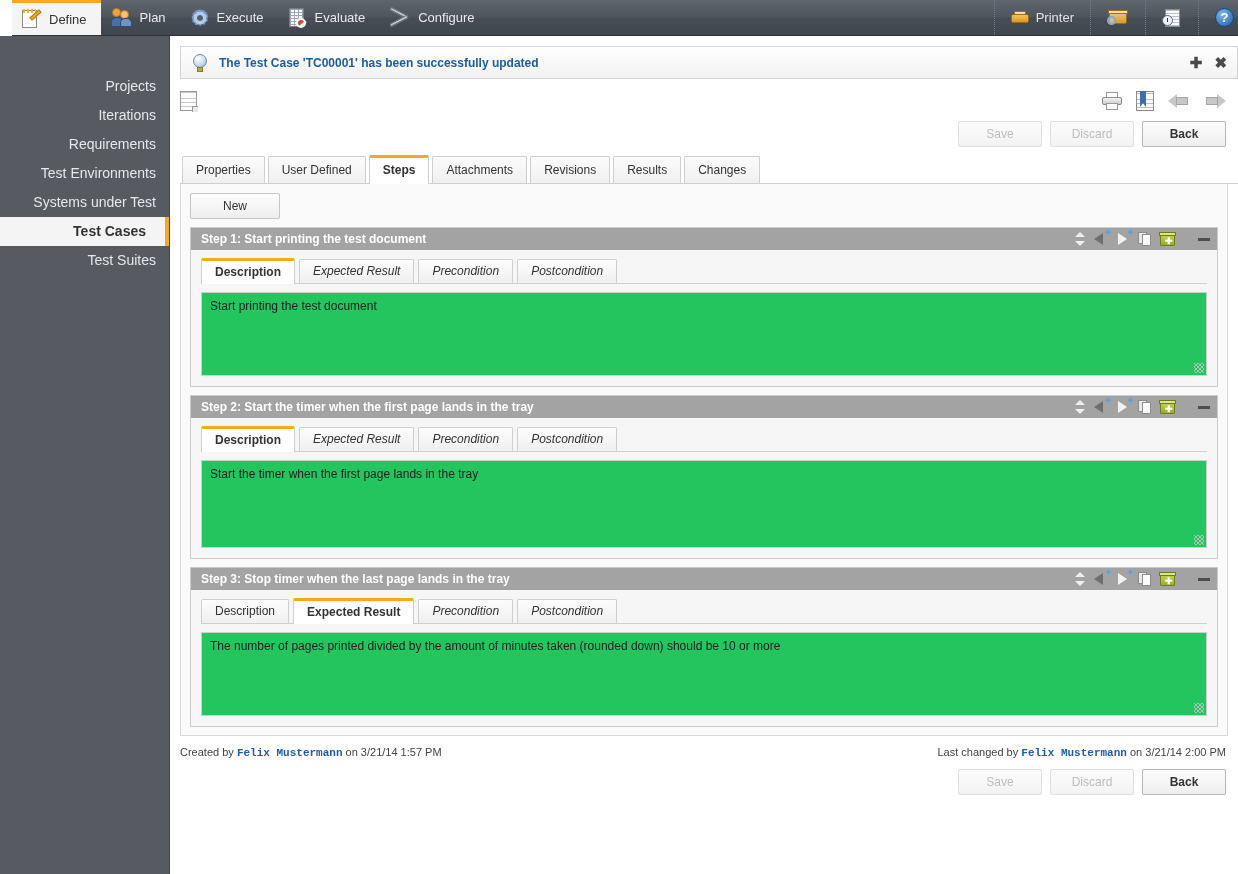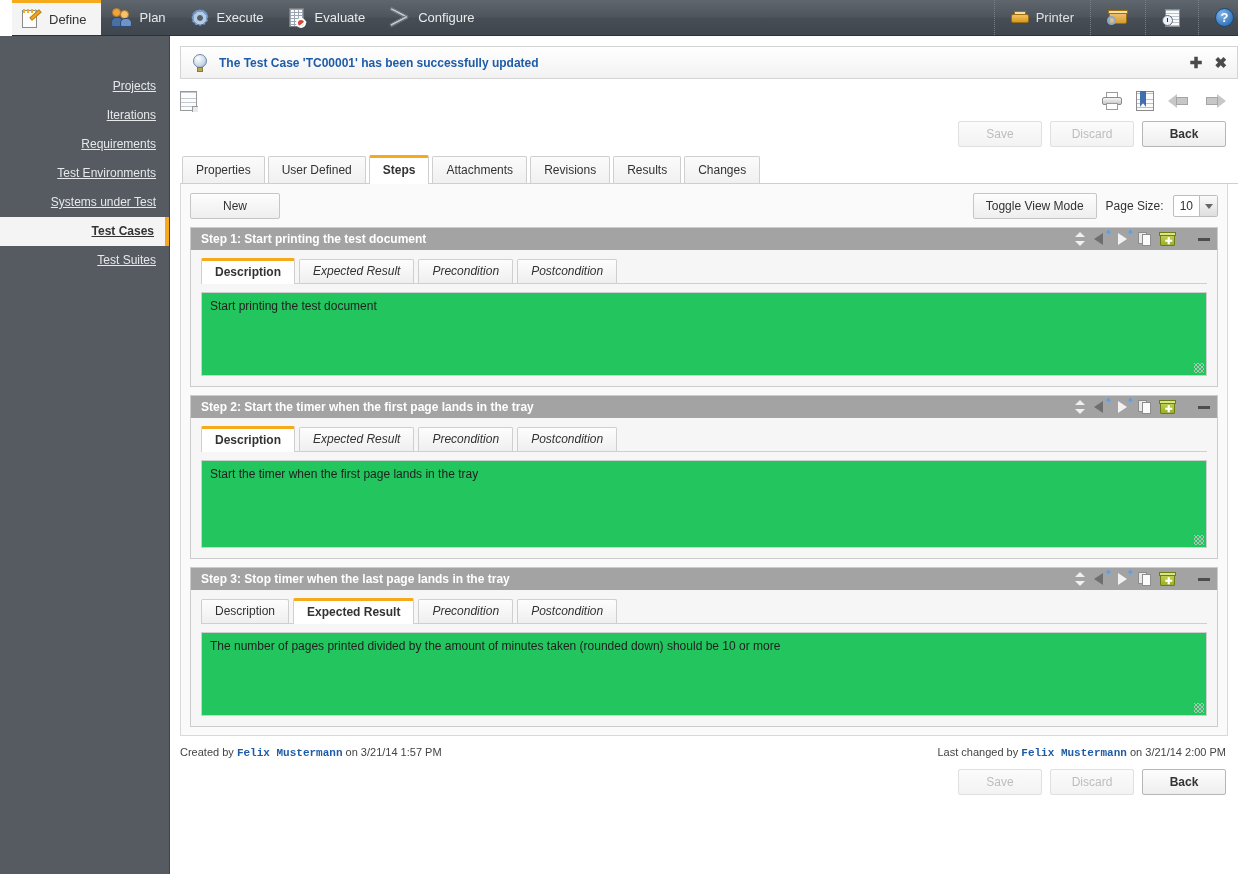--- a/index.html
+++ b/index.html
@@ -113,27 +113,27 @@
      display:flex; align-items:center; justify-content:center; line-height:1; }
 
   
   #sidebar {
     position:absolute; top:36px; left:0; width:170px; bottom:0;
     background:#555b61;
     border-right:1px solid #3f454b;
   }
   .sb-item {
     height:29px; line-height:29px; text-align:right;
-    padding-right:13px; color:#e6e8ea; font-size:12px;
-    cursor:pointer; position:relative;text-decoration:underline;
+    padding-right:13px; color:#e6e8ea; font-size:14px;
+    cursor:pointer; position:relative;
   }
   .sb-item.active {
     background:#f4f4f4; color:#333; font-weight:bold;
     border-right:4px solid #f5a91b;
-    padding-right:11px;
+    padding-right:19px;
     margin-left:0;
   }
 
   
   #main {
     position:absolute; top:36px; left:170px; right:0; bottom:0;
     background:#ffffff; overflow:hidden;
   }
   #mainInner { padding: 8px 0 0 0; }
 
@@ -416,30 +416,20 @@
     <div class="tab">Attachments</div>
     <div class="tab">Revisions</div>
     <div class="tab">Results</div>
     <div class="tab">Changes</div>
   </div>
 
   <div id="contentArea">
 
     <div id="ctrlRow">
       <div class="btn" style="min-width:90px">New</div>
-      <div id="ctrlRight">
-        <div class="btn" style="min-width:0">Toggle View Mode</div>
-        <span class="pgLabel">Page Size:</span>
-        <span class="selectBox">
-          <span class="val">10</span>
-          <span class="arrowBtn">
-                <span class="caret"></span>
-              </span>
-        </span>
-      </div>
     </div>
 
     <div class="step">
       <div class="stepHdr">
         <span>Step 1: Start printing the test document</span>
         <span class="stepHdrIcons">
           <span class="shi i-updown"></span>
           <span class="shi i-tri l">
                 <span class="spark">✦</span>
               </span>

